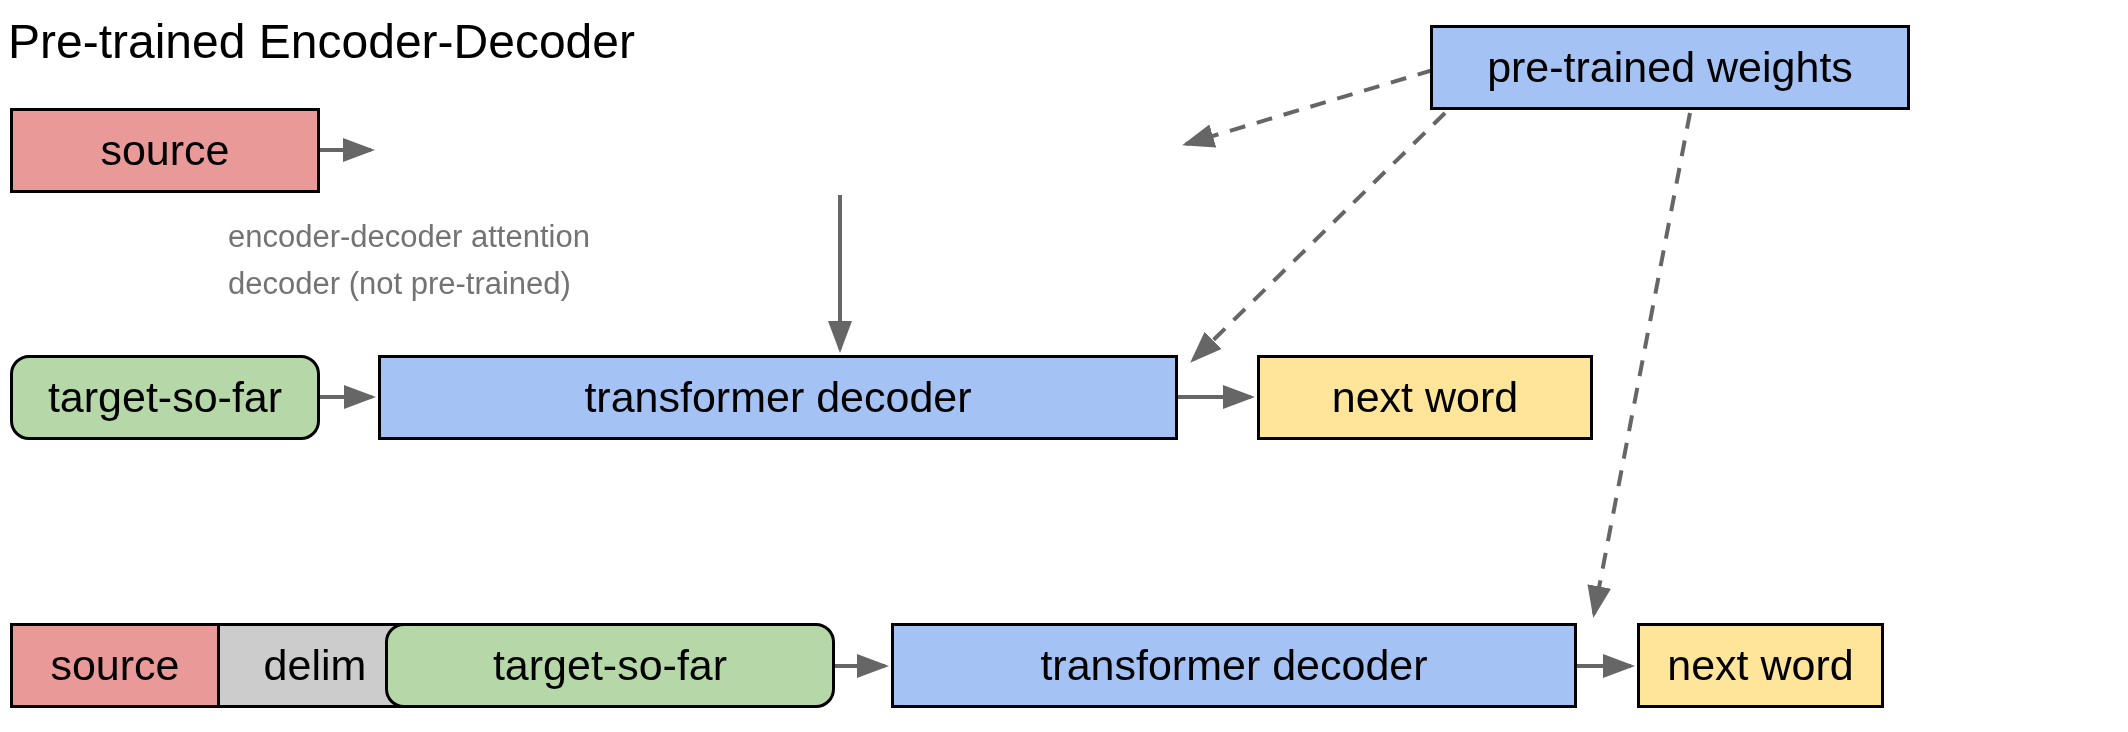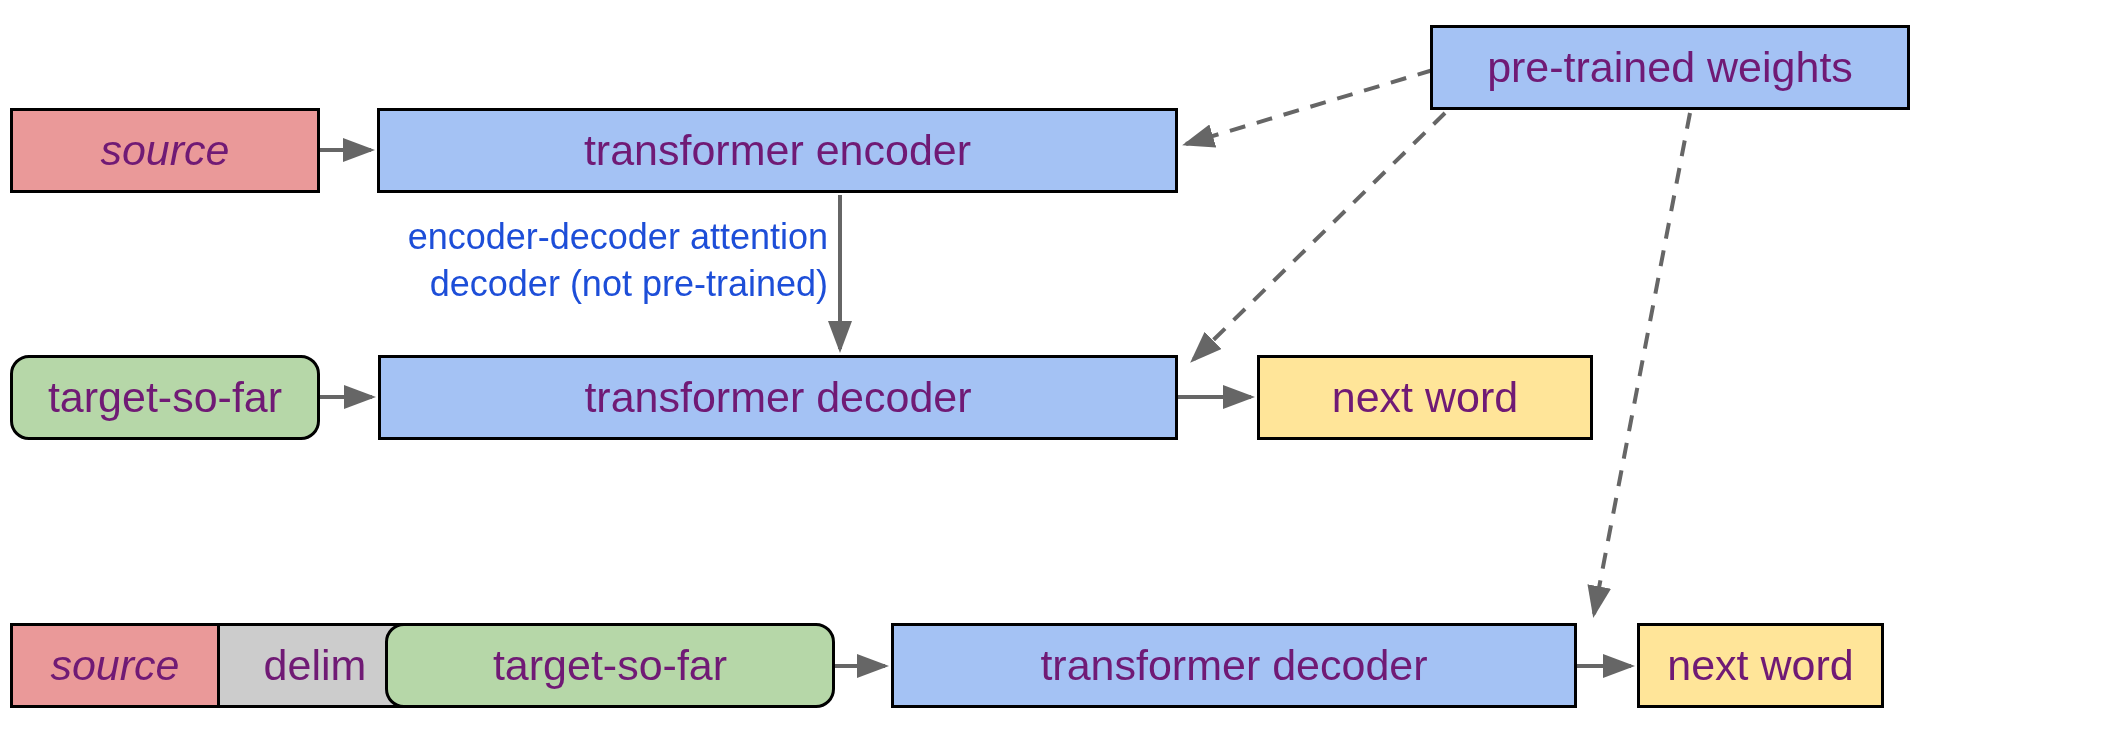--- a/index.html
+++ b/index.html
@@ -25,37 +25,37 @@
   }
   .box{
     position:absolute;
     height:85px;
     border:3px solid #000;
     box-sizing:border-box;
     display:flex;
     align-items:center;
     justify-content:center;
     font-size:43px;
-    color:#701a75;
+    color:#000000;
     white-space:nowrap;
   }
-  .red{background:#ea9999;font-style:italic;}
+  .red{background:#ea9999;}
   .blue{background:#a4c2f4;}
   .green{background:#b6d7a8;border-radius:19px;}
   .yellow{background:#ffe599;}
   .gray{background:#cccccc;}
   .note{
     position:absolute;
     left:228px;
     top:213px;
     width:600px;
-    text-align:right;
-    font-size:36px;
+    text-align:left;
+    font-size:31px;
     line-height:47px;
-    color:#1d4ed8;
+    color:#737373;
   }
 </style>
 </head>
 <body>
 
 <div class="canvas">
 
   <svg class="arrows" viewBox="0 0 2128 732" xmlns="http://www.w3.org/2000/svg">
     <defs>
       <marker id="ah" viewBox="0 0 8 6" refX="7" refY="3" markerWidth="8" markerHeight="6" orient="auto-start-reverse" markerUnits="strokeWidth">
@@ -68,24 +68,24 @@
     <line x1="320" y1="397" x2="372" y2="397" stroke="#666666" stroke-width="4" marker-end="url(#ah)"></line>
     <line x1="1178" y1="397" x2="1251" y2="397" stroke="#666666" stroke-width="4" marker-end="url(#ah)"></line>
     <line x1="835" y1="666" x2="885" y2="666" stroke="#666666" stroke-width="4" marker-end="url(#ah)"></line>
     <line x1="1577" y1="666" x2="1631" y2="666" stroke="#666666" stroke-width="4" marker-end="url(#ah)"></line>
 
     <line x1="1433" y1="70" x2="1186" y2="144" stroke="#666666" stroke-width="4" stroke-dasharray="16 12" marker-end="url(#ah)"></line>
     <line x1="1445" y1="113" x2="1193" y2="360" stroke="#666666" stroke-width="4" stroke-dasharray="16 12" marker-end="url(#ah)"></line>
     <line x1="1690" y1="113" x2="1594" y2="614" stroke="#666666" stroke-width="4" stroke-dasharray="16 12" marker-end="url(#ah)"></line>
   </svg>
 
+  <div class="title" style="left:8px;top:14px;">Pre-trained Encoder-Decoder</div>
 
   <div class="box red" style="left:10px;top:108px;width:310px;">source</div>
 
-  <div class="box blue" style="left:377px;top:108px;width:801px;">transformer encoder</div>
 
   <div class="box blue" style="left:1430px;top:25px;width:480px;">pre-trained weights</div>
 
   <div class="note">
     <div>encoder-decoder attention</div>
     <div>decoder (not pre-trained)</div>
   </div>
 
   <div class="box green" style="left:10px;top:355px;width:310px;">target-so-far</div>
 

